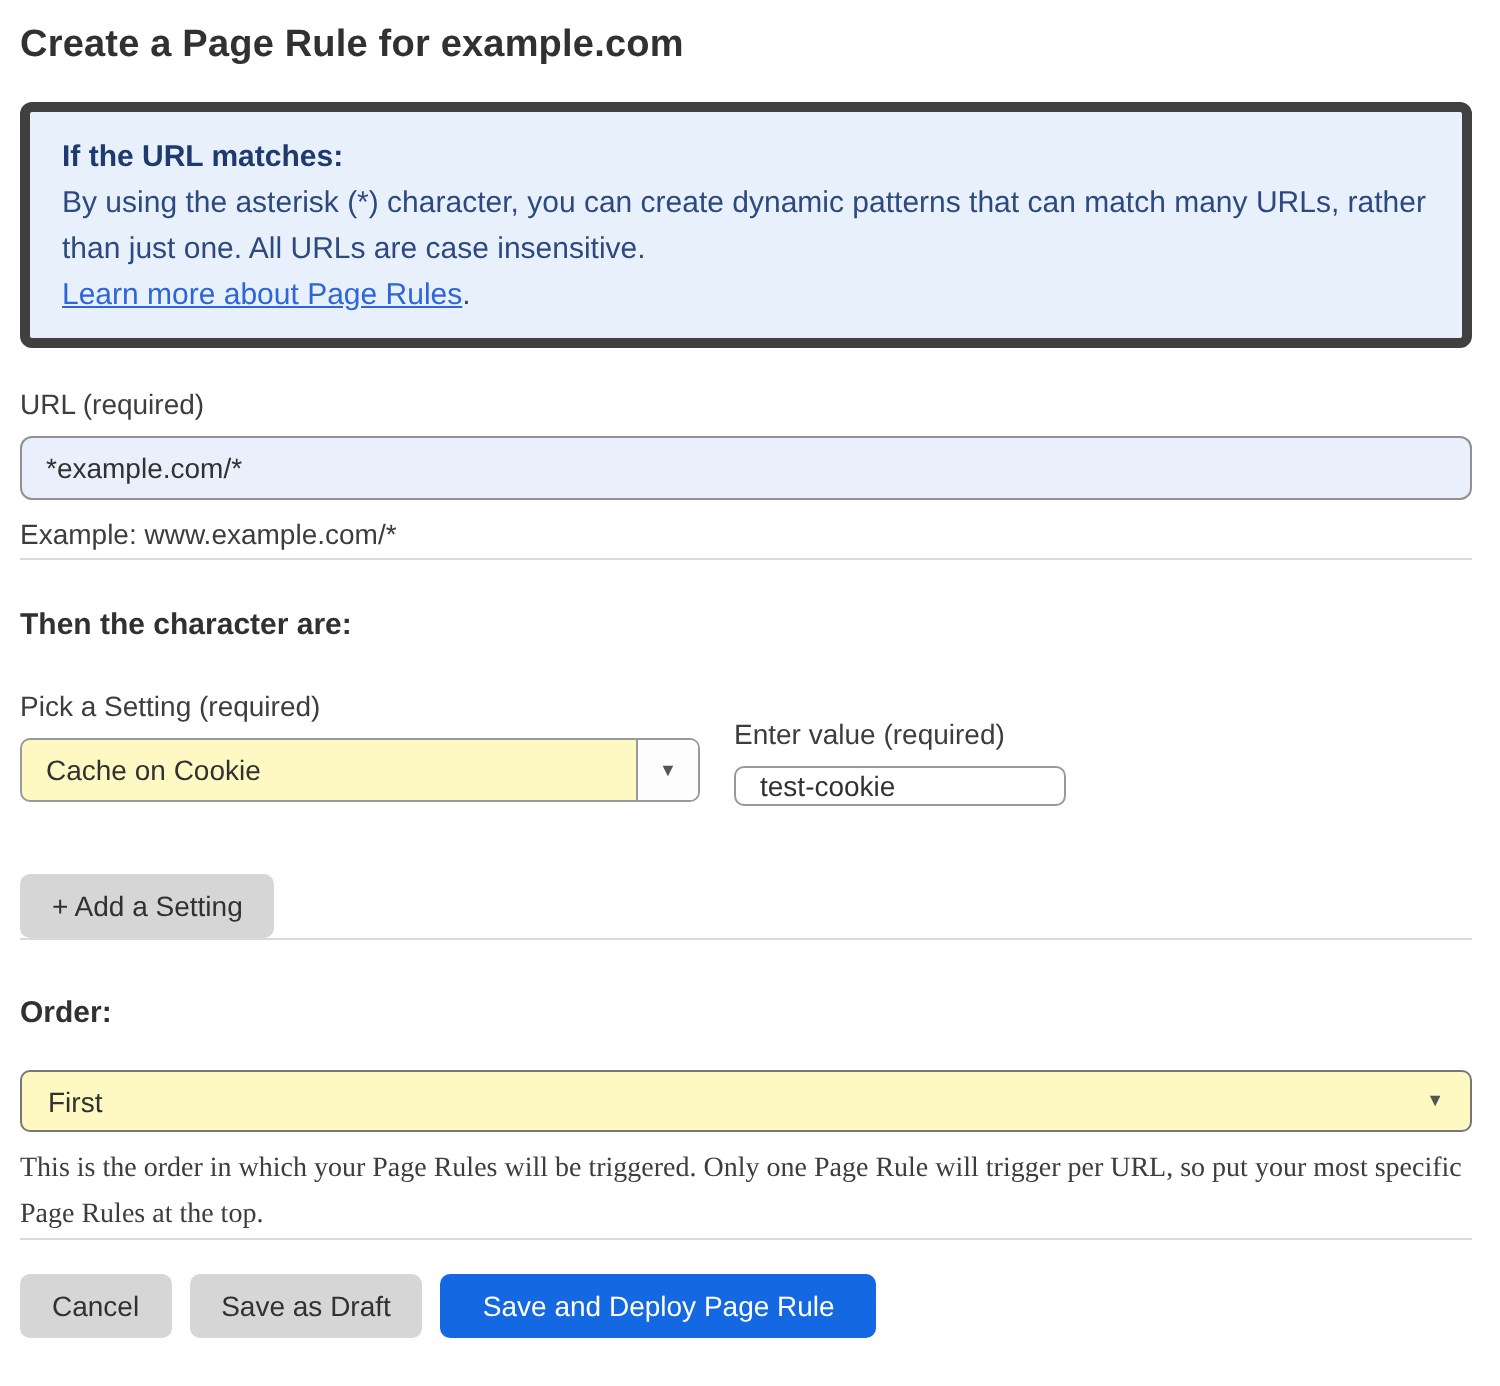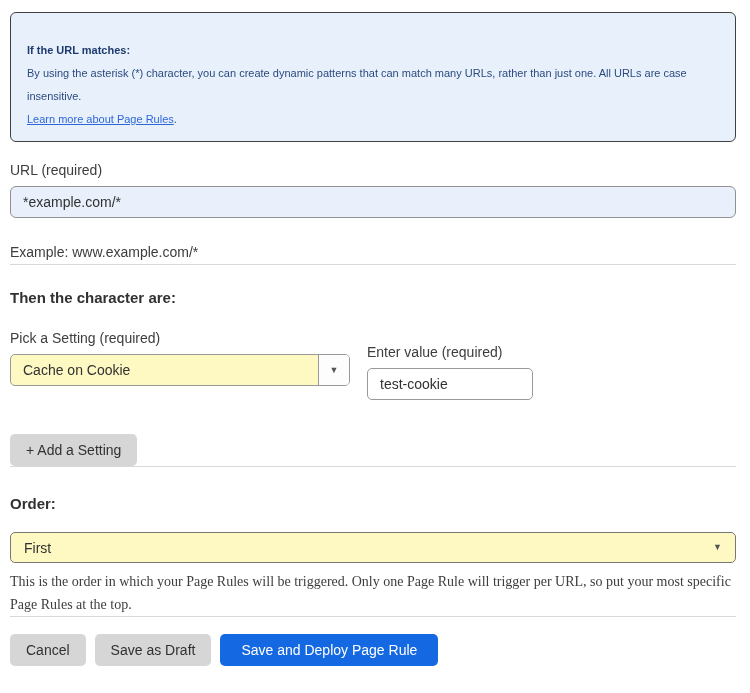--- a/index.html
+++ b/index.html
@@ -18,24 +18,24 @@
   .page-title {
     font-size: 19px;
     font-weight: bold;
     color: #2f3133;
     margin-bottom: 17px;
     letter-spacing: .1px;
   }
   
   .info-box {
     background: #e8f1fb;
-    border: 1px solid #404040;
+    border: 5px solid #404040;
     border-radius: 6px;
-    padding: 26px 16px 10px 16px;
-    font-size: 11px;
+    padding: 11px 16px 10px 16px;
+    font-size: 15px;
     line-height: 23px;
     color: #2c4a80;
     margin-bottom: 20px;
   }
   .info-box .info-heading {
     font-weight: bold;
     color: #1e3a6e;
   }
   .info-box a.info-link {
     color: #2d66d9;
@@ -57,21 +57,21 @@
     border-radius: 6px;
     padding: 0 12px;
     font-size: 14px;
     color: #313131;
     font-family: "Liberation Sans", sans-serif;
     outline: none;
   }
   .helper-text {
     font-size: 14px;
     color: #3d3d3d;
-    margin-top: 23px;
+    margin-top: 6px;
     line-height: 23px;
   }
   hr.divider {
     border: none;
     border-top: 1px solid #d9d9d9;
     margin: 0;
   }
   .divider-1 { margin-top: 14px; }
   .section-heading {
     font-size: 15px;
@@ -112,21 +112,21 @@
   }
   .arrow-glyph {
     font-size: 9px;
     color: #555555;
     line-height: 1;
   }
   .value-input {
     display: block;
     margin-top: 8px;
     width: 166px;
-    height: 32px;
+    height: 20px;
     background: #ffffff;
     border: 1px solid #999999;
     border-radius: 5px;
     padding: 0 12px;
     font-size: 14px;
     color: #313131;
     font-family: "Liberation Sans", sans-serif;
     outline: none;
   }
   .btn {
@@ -171,20 +171,21 @@
     margin-top: 17px;
     display: flex;
     gap: 9px;
   }
 </style>
 </head>
 <body>
 
 <div class="container">
 
+  <div class="page-title">Create a Page Rule for example.com</div>
 
   <div class="info-box">
     <div class="info-heading">If the URL matches:</div>
     <div class="info-body">By using the asterisk (*) character, you can create dynamic patterns that can match many URLs, rather than just one. All URLs are case insensitive.</div>
     <div><a class="info-link">Learn more about Page Rules</a><span>.</span></div>
   </div>
 
   <div class="field-label">URL (required)</div>
   <input class="url-input" type="text" value="*example.com/*" style="">
   <div class="helper-text">Example: www.example.com/*</div>

